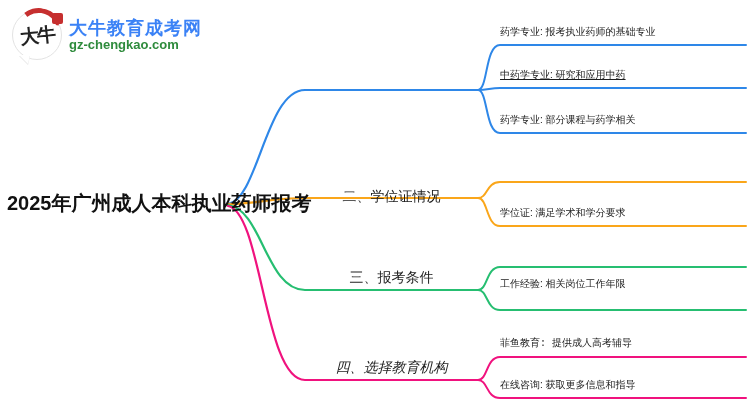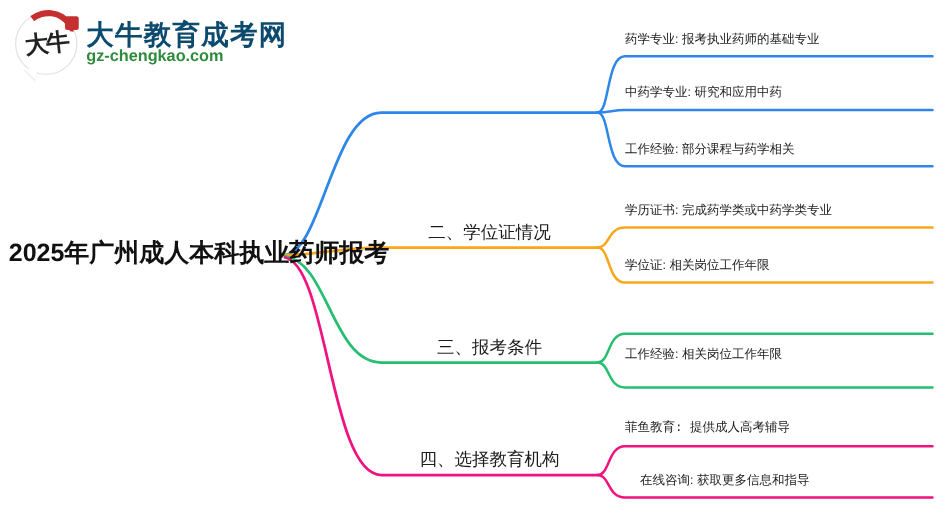--- a/index.html
+++ b/index.html
@@ -48,21 +48,21 @@
     position:absolute;right:-2px;top:2px;width:11px;height:11px;
     background:#c62f2f;border-radius:2px;
   }
   .logo-tail{
     position:absolute;left:6px;bottom:-5px;width:0;height:0;
     border-left:9px solid transparent;border-right:2px solid transparent;
     border-top:9px solid #fff;
     filter:drop-shadow(0 1px 0 #e3e3e3);
   }
   .logo-text{margin-left:7px;}
-  .logo-title{font-size:22px;font-weight:700;color:#0c4a6e;letter-spacing:1px;line-height:20px;}
+  .logo-title{font-size:18px;font-weight:700;color:#3b82f6;letter-spacing:1px;line-height:20px;}
   .logo-domain{font-size:13px;font-weight:700;color:#2e8b3c;line-height:14px;}
 </style>
 </head>
 <body>
 
 <div class="canvas">
 
   <svg class="lines" viewBox="0 0 750 410" xmlns="http://www.w3.org/2000/svg">
 
     <path stroke-width="2.2" d="M228,204 C258,200 266,90 305,90 L478,90" stroke="#2e87e8"></path>
@@ -92,29 +92,28 @@
       <span class="logo-tail"></span>
     </div>
     <div class="logo-text">
       <div class="logo-title">大牛教育成考网</div>
       <div class="logo-domain">gz-chengkao.com</div>
     </div>
   </div>
 
   <div class="node center-node">2025年广州成人本科执业药师报考</div>
 
-  <div class="node branch-label" style="top:174px;">二、学位证情况</div>
+  <div class="node branch-label" style="top:186px;font-family:Liberation Mono, monospace;">二、学位证情况</div>
   <div class="node branch-label" style="top:266px;">三、报考条件</div>
-  <div class="node branch-label" style="top:356px;">四、选择教育机构</div>
+  <div class="node branch-label" style="top:356px;font-style:italic;">四、选择教育机构</div>
 
   <div class="node leaf-label" style="top:21px;">药学专业: 报考执业药师的基础专业</div>
-  <div class="node leaf-label" style="top:64px;">中药学专业: 研究和应用中药</div>
-  <div class="node leaf-label" style="top:109px;">工作经验: 部分课程与药学相关</div>
+  <div class="node leaf-label" style="top:64px;text-decoration:underline;">中药学专业: 研究和应用中药</div>
+  <div class="node leaf-label" style="top:109px;">药学专业: 部分课程与药学相关</div>
 
-  <div class="node leaf-label" style="top:158px;">学历证书: 完成药学类或中药学类专业</div>
-  <div class="node leaf-label" style="top:202px;">学位证: 相关岗位工作年限</div>
+  <div class="node leaf-label" style="top:202px;">学位证: 满足学术和学分要求</div>
 
   <div class="node leaf-label" style="top:273px;">工作经验: 相关岗位工作年限</div>
 
   <div class="node leaf-label" style="top:333px;font-family:Liberation Mono, monospace;">菲鱼教育: 提供成人高考辅导</div>
-  <div class="node leaf-label" style="top:374px;margin-left:12px;">在线咨询: 获取更多信息和指导</div>
+  <div class="node leaf-label" style="top:374px;">在线咨询: 获取更多信息和指导</div>
 
 </div>
 
 </body></html>

